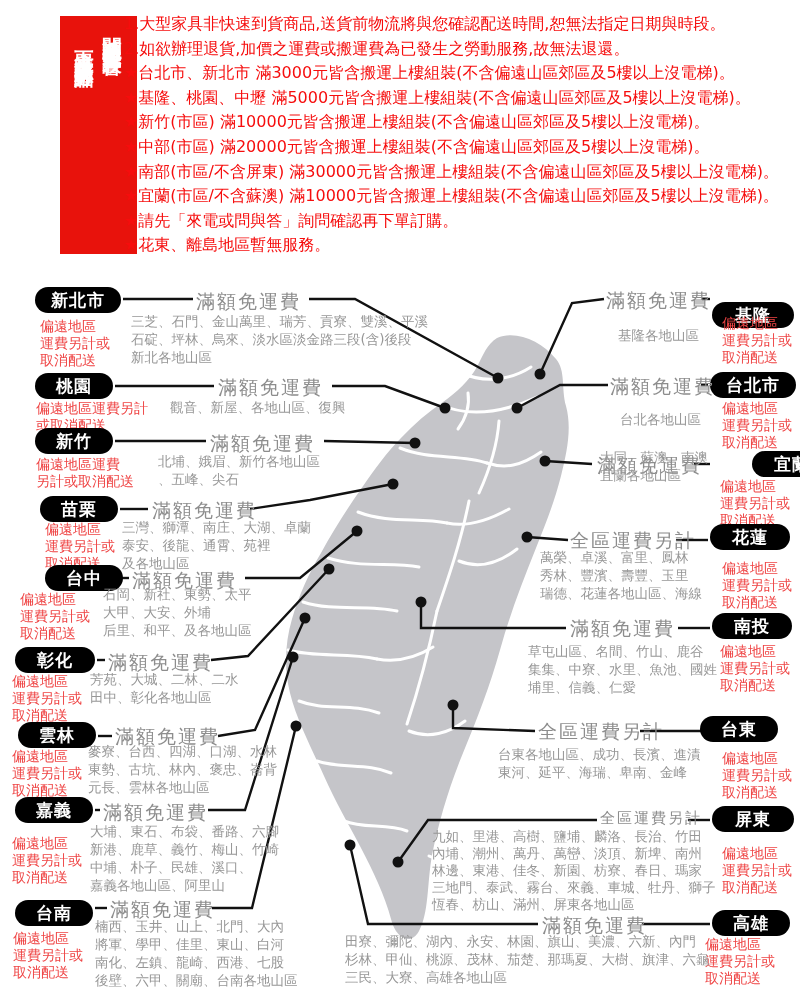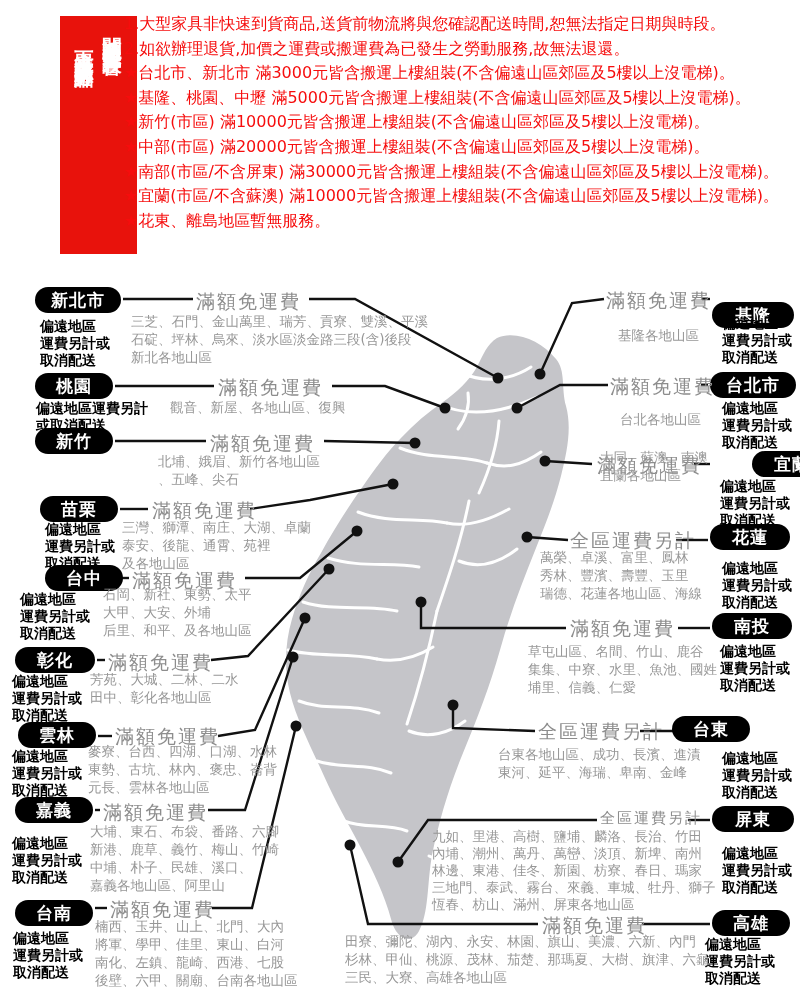--- a/index.html
+++ b/index.html
@@ -12,21 +12,21 @@
           font-size:19px;line-height:28px;letter-spacing:2px;padding:0 10px;box-sizing:border-box;}
   #redbox .vcol{height:100%;}
   #redbox .vcol.c1{padding-top:6px;}
   #redbox .vcol.c2{padding-top:20px;}
   #notices{position:absolute;left:124px;top:12px;width:672px;color:#f60d0d;font-size:16px;}
   #notices div{line-height:24.6px;white-space:nowrap;}
   
   .pill{position:absolute;height:26px;line-height:26px;background:#000000;color:#fff;
         border-radius:14px;text-align:center;font-size:17px;font-weight:bold;letter-spacing:1px;}
   .rtitle{position:absolute;color:#8d8d8d;font-size:19px;letter-spacing:2px;white-space:nowrap;}
-  .note{position:absolute;color:#000000;font-size:14px;font-weight:bold;line-height:17px;white-space:nowrap;}
+  .note{position:absolute;color:#ef4444;font-size:14px;font-weight:normal;line-height:17px;white-space:nowrap;}
   .areas{position:absolute;color:#979797;font-size:13.5px;line-height:18px;white-space:nowrap;}
 </style>
 </head>
 <body>
 
 <div id="board">
 
   <svg id="art" width="800" height="1000" viewBox="0 0 800 1000">
 
     <path fill="#c5c5c9" d="M497,338 C516,330 541,341 556,359 C566,371 561,388 566,406 C572,428 567,452 561,476 C554,503 546,523 536,548 C522,583 510,614 500,650 C490,686 477,719 463,753 C449,787 439,821 432,855 C427,884 429,913 419,931 C411,946 396,939 391,919 C385,896 373,871 361,848 C349,825 335,801 324,776 C312,749 297,721 290,693 C284,668 285,643 292,619 C299,595 309,573 321,553 C333,531 347,509 361,489 C374,470 387,452 401,438 C414,424 428,412 443,402 C457,392 469,381 477,367 C483,355 487,344 497,338 Z"></path>
@@ -119,20 +119,21 @@
 
   <div id="notices">
     <div>1.大型家具非快速到貨商品,送貨前物流將與您確認配送時間,恕無法指定日期與時段。</div>
     <div>2.如欲辦理退貨,加價之運費或搬運費為已發生之勞動服務,故無法退還。</div>
     <div>★台北市、新北市 滿3000元皆含搬運上樓組裝(不含偏遠山區郊區及5樓以上沒電梯)。</div>
     <div>★基隆、桃園、中壢 滿5000元皆含搬運上樓組裝(不含偏遠山區郊區及5樓以上沒電梯)。</div>
     <div>★新竹(市區) 滿10000元皆含搬運上樓組裝(不含偏遠山區郊區及5樓以上沒電梯)。</div>
     <div>★中部(市區) 滿20000元皆含搬運上樓組裝(不含偏遠山區郊區及5樓以上沒電梯)。</div>
     <div>★南部(市區/不含屏東) 滿30000元皆含搬運上樓組裝(不含偏遠山區郊區及5樓以上沒電梯)。</div>
     <div>★宜蘭(市區/不含蘇澳) 滿10000元皆含搬運上樓組裝(不含偏遠山區郊區及5樓以上沒電梯)。</div>
+    <div>★請先「來電或問與答」詢問確認再下單訂購。</div>
     <div>★花東、離島地區暫無服務。</div>
   </div>
 
   <div class="pill" style="left:35px;top:287px;width:86px">新北市</div>
   <div class="rtitle" style="left:196px;top:289px">滿額免運費</div>
   <div class="note" style="left:40px;top:318px">
     <div>偏遠地區</div>
     <div>運費另計或</div>
     <div>取消配送</div>
   </div>
@@ -147,20 +148,24 @@
   <div class="note" style="left:36px;top:400px">
     <div>偏遠地區運費另計</div>
     <div>或取消配送</div>
   </div>
   <div class="areas" style="left:170px;top:398px">
     <div>觀音、新屋、各地山區、復興</div>
   </div>
 
   <div class="pill" style="left:35px;top:428px;width:78px">新竹</div>
   <div class="rtitle" style="left:210px;top:431px">滿額免運費</div>
+  <div class="note" style="left:36px;top:456px">
+    <div>偏遠地區運費</div>
+    <div>另計或取消配送</div>
+  </div>
   <div class="areas" style="left:158px;top:452px">
     <div>北埔、娥眉、新竹各地山區</div>
     <div>、五峰、尖石</div>
   </div>
 
   <div class="pill" style="left:40px;top:496px;width:78px">苗栗</div>
   <div class="rtitle" style="left:152px;top:498px">滿額免運費</div>
   <div class="note" style="left:45px;top:521px">
     <div>偏遠地區</div>
     <div>運費另計或</div>
@@ -291,21 +296,21 @@
     <div>偏遠地區</div>
     <div>運費另計或</div>
     <div>取消配送</div>
   </div>
   <div class="areas" style="left:528px;top:642px">
     <div>草屯山區、名間、竹山、鹿谷</div>
     <div>集集、中寮、水里、魚池、國姓</div>
     <div>埔里、信義、仁愛</div>
   </div>
 
-  <div class="pill" style="left:672px;top:716px;width:78px">台東</div>
+  <div class="pill" style="left:700px;top:716px;width:78px">台東</div>
   <div class="rtitle" style="left:538px;top:719px">全區運費另計</div>
   <div class="note" style="left:722px;top:750px">
     <div>偏遠地區</div>
     <div>運費另計或</div>
     <div>取消配送</div>
   </div>
   <div class="areas" style="left:498px;top:745px">
     <div>台東各地山區、成功、長濱、進漬</div>
     <div>東河、延平、海瑞、卑南、金峰</div>
   </div>

